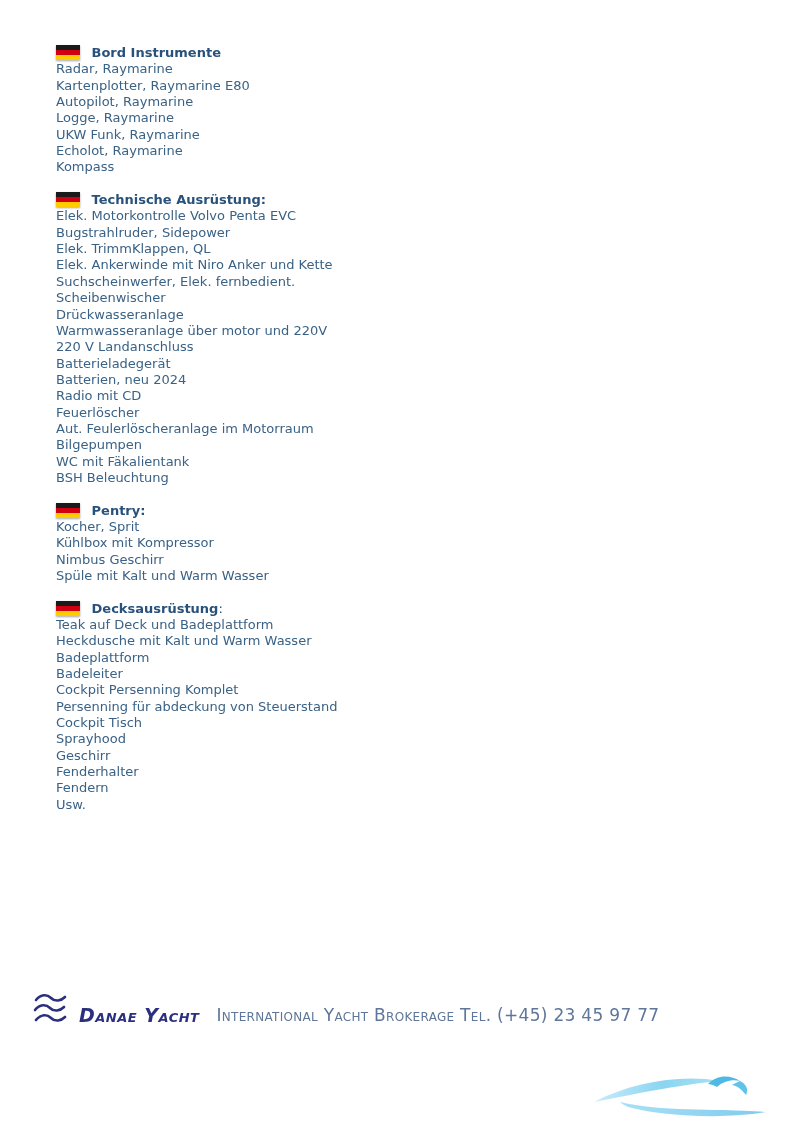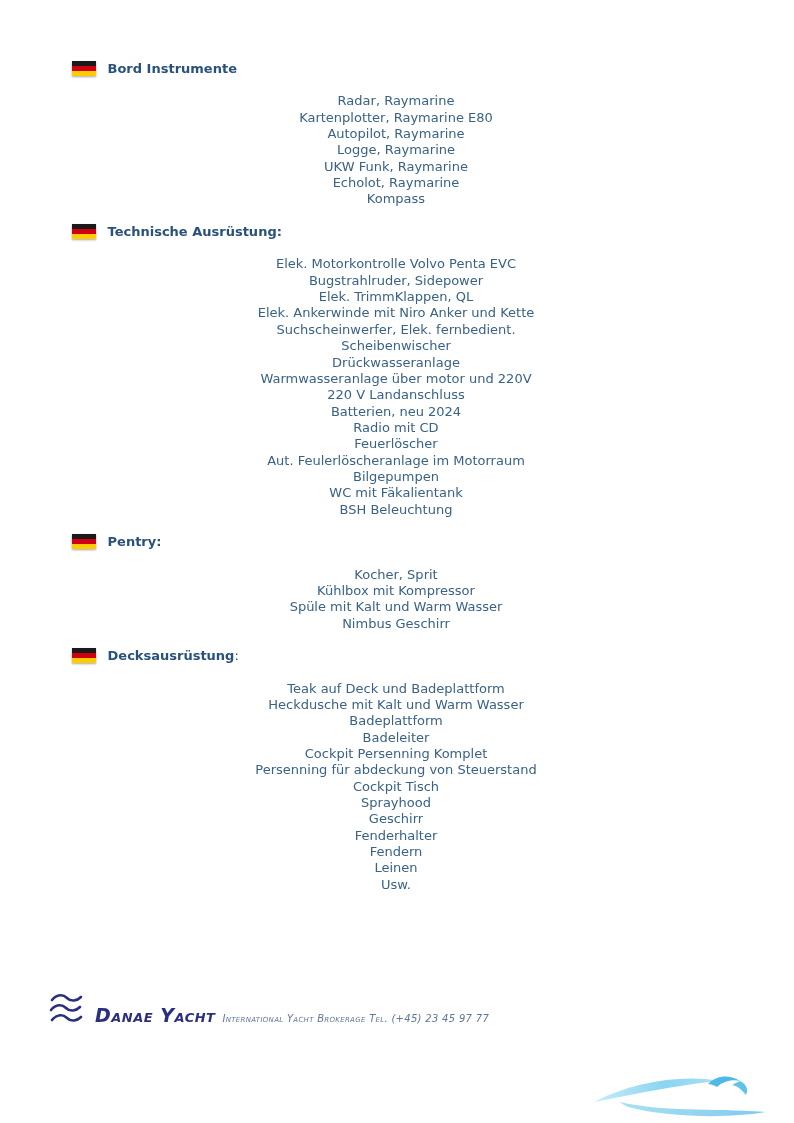--- a/index.html
+++ b/index.html
@@ -22,68 +22,67 @@
   }
   .content{
     position:absolute;
     left:56px;top:45px;width:680px;
     color:var(--body-text);
     font-size:13px;
     line-height:16.35px;
   }
   .sec + .sec{margin-top:16.35px;}
   .sec-title{
-    margin:16px;padding:0;
+    margin:0;padding:0;
     font-size:13px;
     line-height:16.35px;
     font-weight:bold;
     color:var(--heading-text);
   }
   .sec-title .title-rest{font-weight:normal;}
   .flag{
     display:inline-block;
     width:24px;height:15px;
     margin-right:7px;
     vertical-align:-3px;
     box-shadow:0 1px 2px rgba(0,0,0,0.35);
   }
   .flag span{display:block;height:5px;}
   .flag .f-b{background:var(--flag-black);}
   .flag .f-r{background:var(--flag-red);}
   .flag .f-g{background:var(--flag-gold);}
   .items{list-style:none;margin:0;padding:0;}
-  .item{margin:0;padding:0;text-align:center;}
+  .item{margin:0;padding:0;}
 
   .footer{
     position:absolute;
-    left:48px;top:993px;
+    left:32px;top:993px;
     display:flex;
     align-items:flex-end;
     color:var(--navy);
     white-space:nowrap;
   }
   .waves{display:inline-block;width:38px;height:34px;margin-right:9px;}
   .brand{
     font-style:italic;
     font-weight:bold;
     font-variant:small-caps;
     font-size:19px;
     line-height:1;
     letter-spacing:0.5px;
     color:var(--navy);
     padding-bottom:2px;
   }
   .tagline{
-    font-style:italic;
     font-variant:small-caps;
-    font-size:10px;
+    font-size:17px;
     line-height:1;
     letter-spacing:0.3px;
     color:var(--tagline);
-    margin-left:7px;
+    margin-left:17px;
     padding-bottom:3px;
   }
   .swoosh{
     position:absolute;
     left:592px;top:1072px;
     width:176px;height:46px;
   }
 </style>
 </head>
 <body>
@@ -139,20 +138,21 @@
 
   <li class="item">Scheibenwischer</li>
 
 
   <li class="item">Drückwasseranlage</li>
 
   <li class="item">Warmwasseranlage über motor und 220V</li>
 
   <li class="item">220 V Landanschluss</li>
 
+  <li class="item">Batterieladegerät</li>
 
   <li class="item">Batterien, neu 2024</li>
 
   <li class="item">Radio mit CD</li>
 
   <li class="item">Feuerlöscher</li>
 
   <li class="item">Aut. Feulerlöscheranlage im Motorraum</li>
 
   <li class="item">Bilgepumpen</li>
@@ -170,23 +170,23 @@
         <span class="f-r"></span>
         <span class="f-g"></span>
       </span>
       <span class="title-bold">Pentry:</span><span class="title-rest"></span>
     </h2>
     <ul class="items">
   <li class="item">Kocher, Sprit</li>
 
   <li class="item">Kühlbox mit Kompressor</li>
 
+  <li class="item">Nimbus Geschirr</li>
+
   <li class="item">Spüle mit Kalt und Warm Wasser</li>
-
-  <li class="item">Nimbus Geschirr</li>
 </ul>
   </section>
 
   <section class="sec">
     <h2 class="sec-title">
       <span class="flag" hidden="">
         <span class="f-b"></span>
         <span class="f-r"></span>
         <span class="f-g"></span>
       </span>
@@ -209,21 +209,20 @@
   <li class="item">Cockpit Tisch</li>
 
   <li class="item">Sprayhood</li>
 
   <li class="item">Geschirr</li>
 
   <li class="item">Fenderhalter</li>
 
   <li class="item">Fendern</li>
 
-  <li class="item">Leinen</li>
 
   <li class="item">Usw.</li>
 </ul>
   </section>
 </main>
 
   <footer class="footer">
     <span class="waves">
       <svg viewBox="0 0 38 34" width="38" height="34" fill="none" stroke="#2B2F7F" stroke-width="2.6" stroke-linecap="round">
         <path d="M4,7 C9,1 15,1 19,5 C23,9 29,8 33,4"></path>

